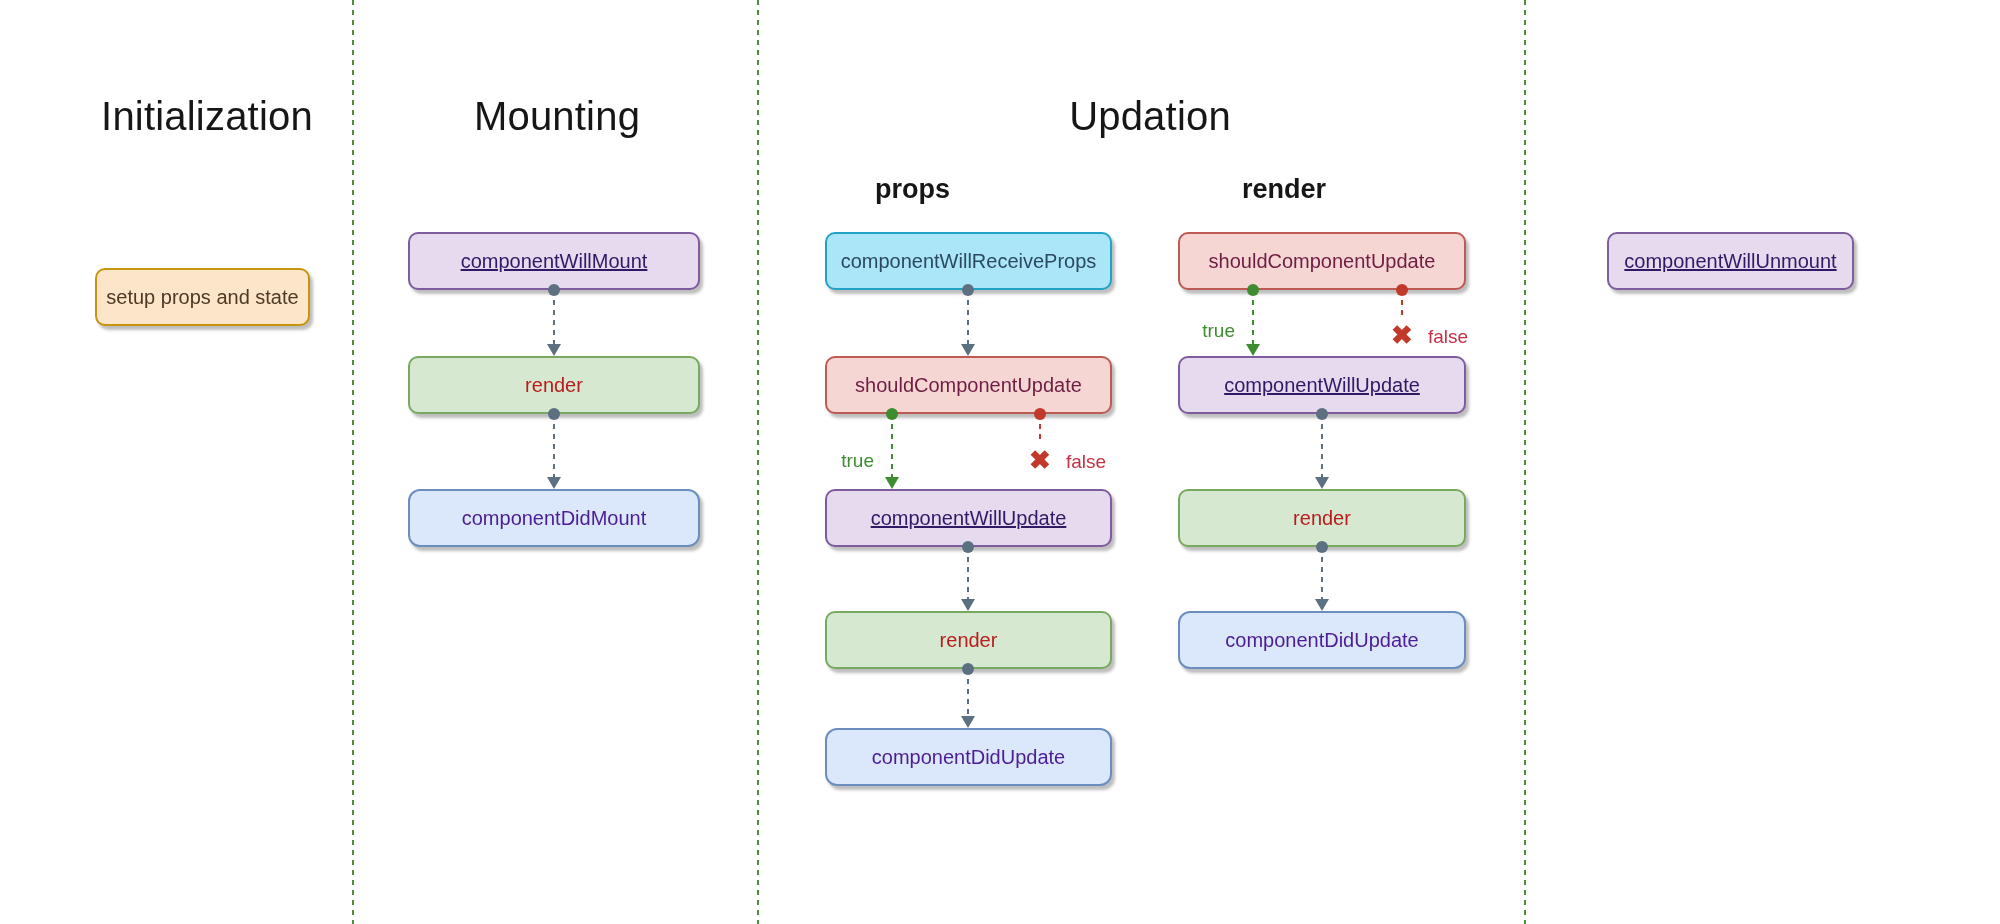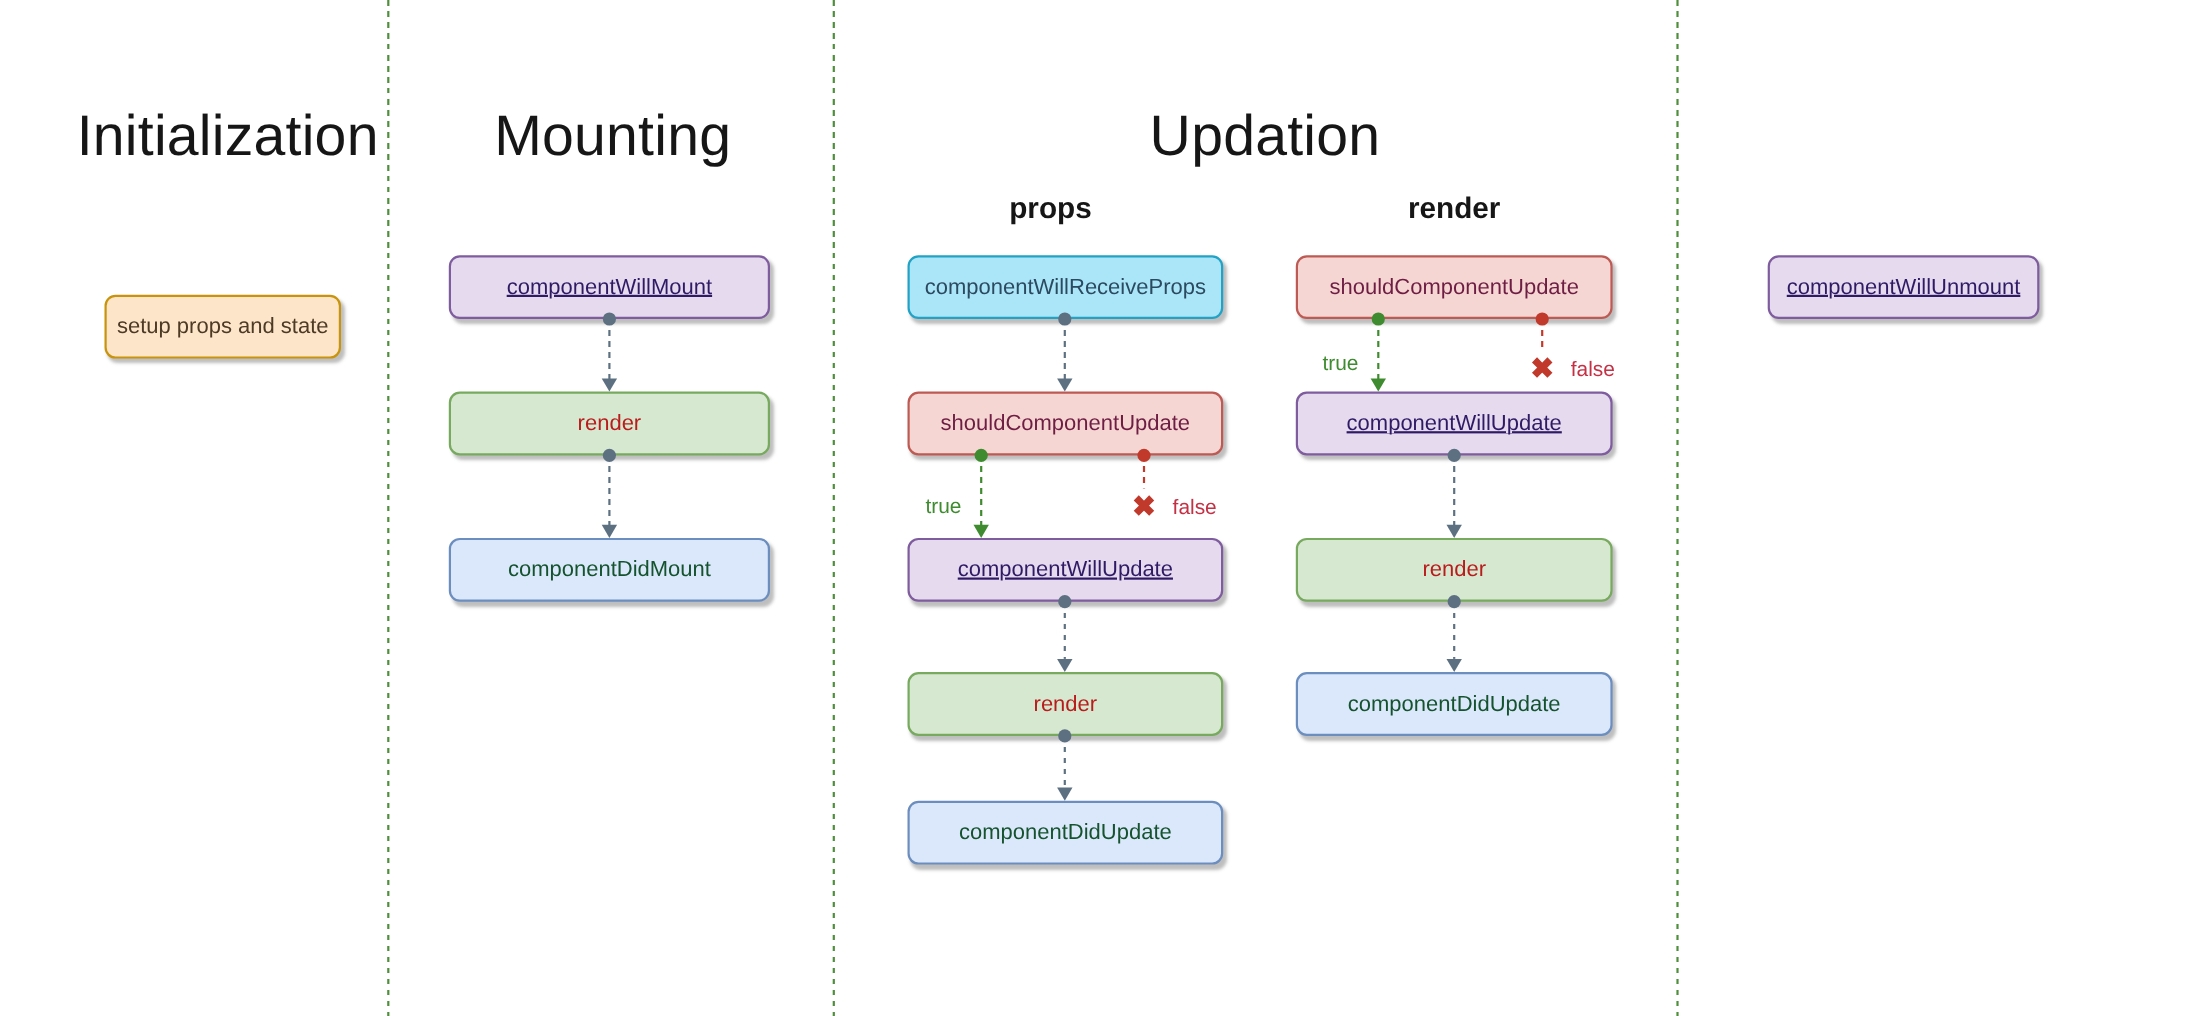--- a/index.html
+++ b/index.html
@@ -6,35 +6,35 @@
   .canvas{
     position:relative;width:2000px;height:924px;background:#ffffff;overflow:hidden;
     font-family:"Liberation Sans",sans-serif;
   }
   .divider{
     position:absolute;top:0;bottom:0;width:2px;
     background:repeating-linear-gradient(to bottom,#4e8f3c 0 5px,transparent 5px 10px);
   }
   .section-title{
     position:absolute;width:300px;text-align:center;
-    font-size:52px;font-weight:500;color:#161616;letter-spacing:.2px;
+    font-size:40px;font-weight:500;color:#161616;letter-spacing:.2px;
   }
   .sub-header{
-    position:absolute;width:160px;text-align:center;
+    position:absolute;width:160px;text-align:left;
     font-size:27px;font-weight:600;color:#161616;
   }
   .node{
     position:absolute;height:58px;border-radius:10px;border:2px solid;
     display:flex;align-items:center;justify-content:center;box-sizing:border-box;
     font-size:20px;box-shadow:3px 4px 3px rgba(110,110,110,.45);
   }
   .node.orange{background:#fce5c8;border-color:#c9940d;color:#4d3a26;margin-top:36px;}
   .node.purple{background:#e6daee;border-color:#7e5c9e;color:#2f1a66;text-decoration:underline;}
   .node.green {background:#d7e8d0;border-color:#77aa5e;color:#b91c1c;}
-  .node.blue  {background:#dbe8fb;border-color:#6c8ebf;color:#14532d;}
+  .node.blue  {background:#dbe8fb;border-color:#6c8ebf;color:#4c1d95;border-radius:12px;}
   .node.cyan  {background:#abe5f8;border-color:#22a2c4;color:#2b4a60;}
   .node.red   {background:#f6d6d3;border-color:#bd5a54;color:#6e1d43;}
   .dot{position:absolute;width:12px;height:12px;border-radius:50%;}
   .dot.slate{background:#5d7082;}
   .dot.grn{background:#3e8c2f;}
   .dot.rd{background:#c0392b;}
   .vline{position:absolute;width:2px;}
   .vline.slate{background:repeating-linear-gradient(to bottom,#5d7082 0 5px,transparent 5px 10px);}
   .vline.grn{background:repeating-linear-gradient(to bottom,#3e8c2f 0 5px,transparent 5px 10px);}
   .vline.rd{background:repeating-linear-gradient(to bottom,#c0392b 0 5px,transparent 5px 10px);}

